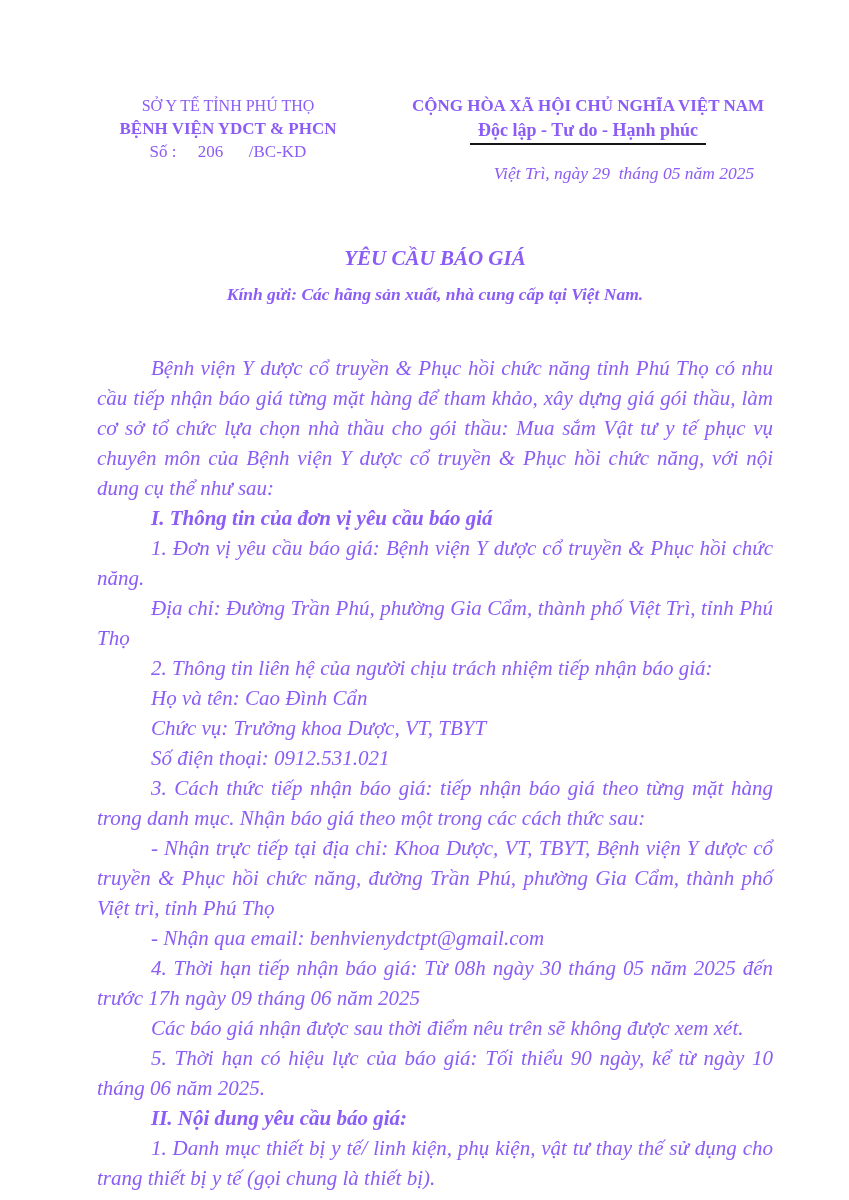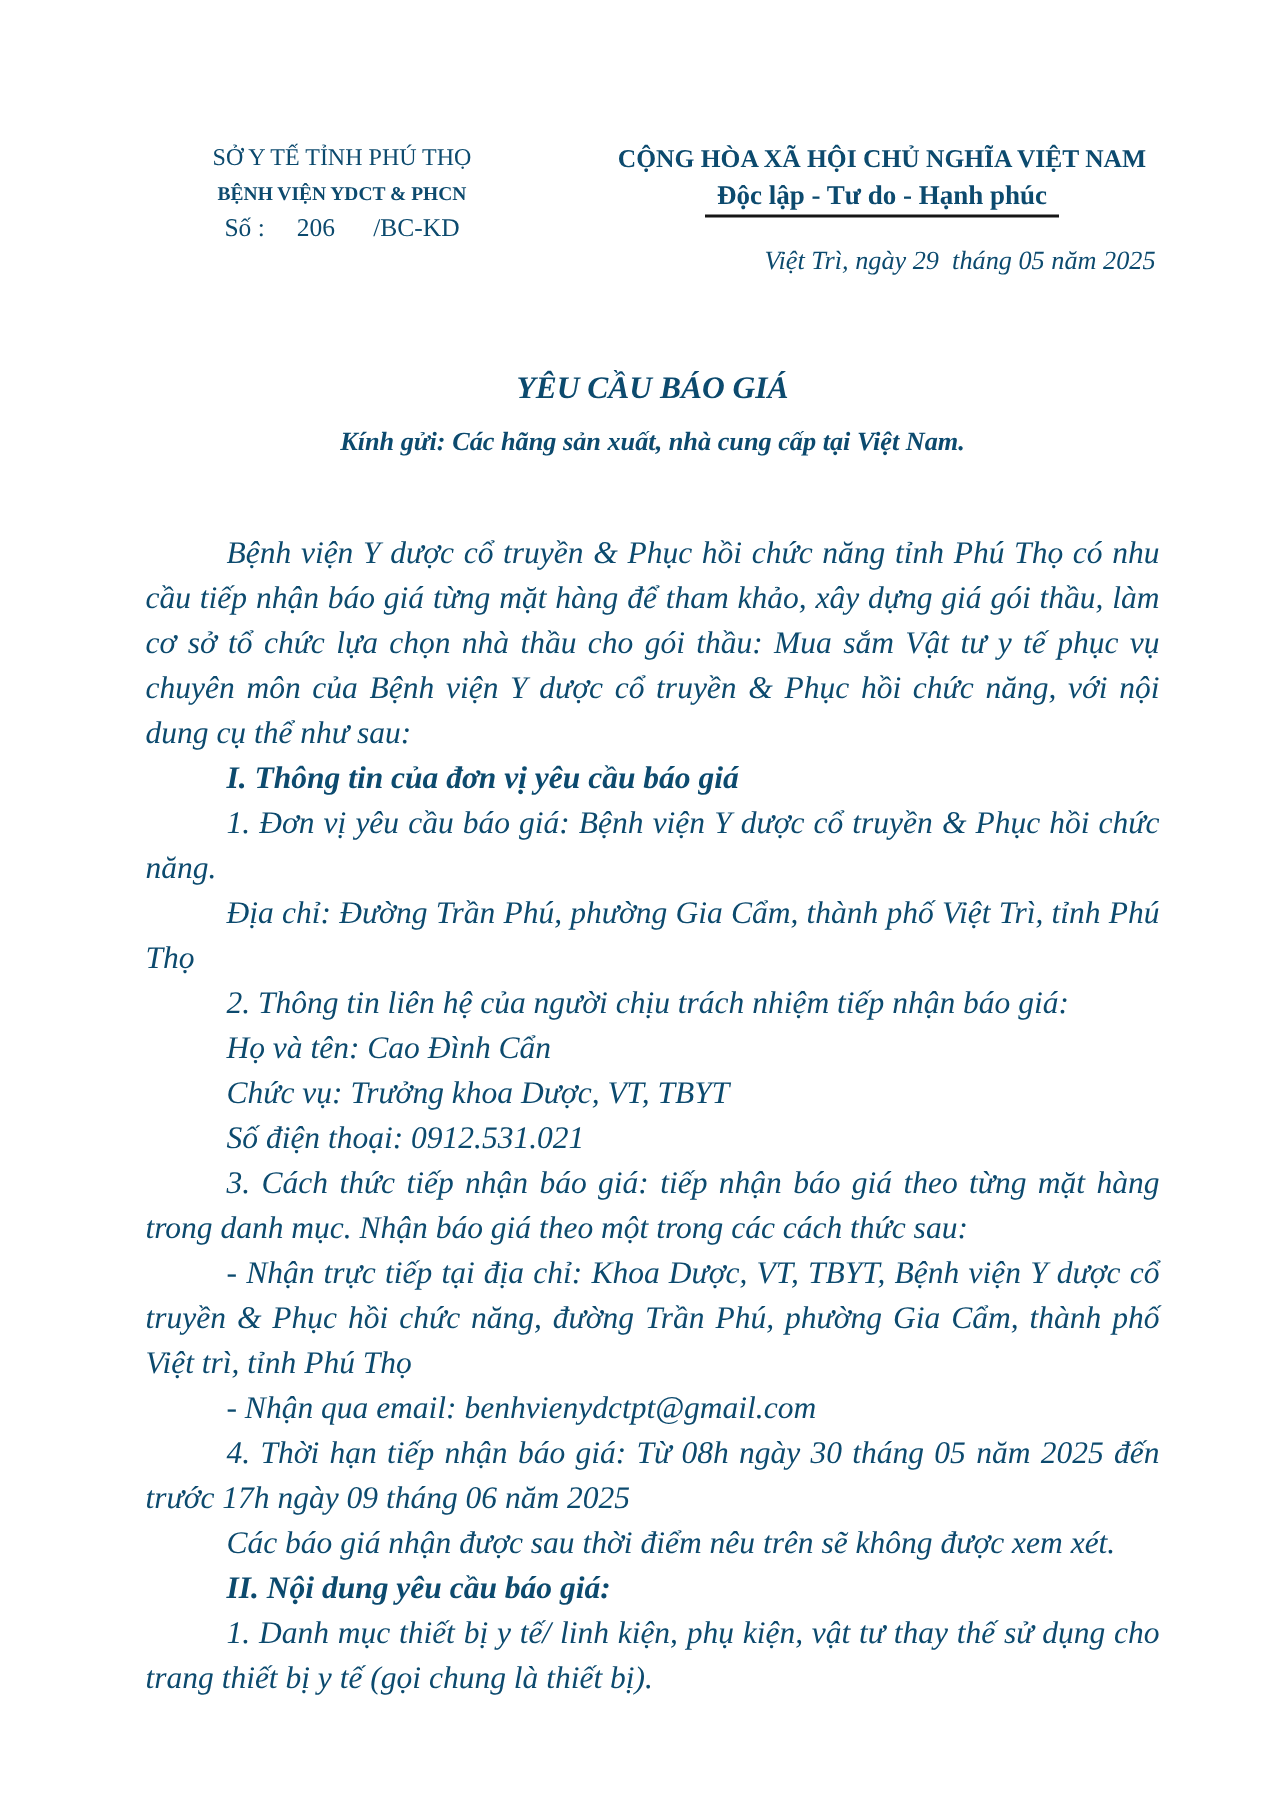--- a/index.html
+++ b/index.html
@@ -6,37 +6,37 @@
     margin: 0;
     padding: 0;
     background: #ffffff;
   }
   .page {
     position: relative;
     width: 849px;
     height: 1200px;
     margin: 0 auto;
     background: #ffffff;
-    color: #0c4a6e;
+    color: #8b5cf6;
     font-family: "Liberation Serif", "DejaVu Serif", serif;
     overflow: hidden;
   }
   
   .header {
     display: flex;
     padding-top: 94px;
   }
   .header-left {
     width: 300px;
     margin-left: 78px;
     text-align: center;
     line-height: 23px;
   }
   .header-left .dept   { font-size: 16px; }
-  .header-left .hosp   { font-size: 13px; font-weight: bold; }
+  .header-left .hosp   { font-size: 17px; font-weight: bold; }
   .header-left .docnum { font-size: 17px; }
   .header-right {
     width: 400px;
     margin-left: 10px;
     text-align: center;
     line-height: 23px;
   }
   .header-right .country {
     font-size: 17px;
     font-weight: bold;
@@ -45,21 +45,21 @@
   .motto {
     display: inline-block;
     font-size: 18px;
     font-weight: bold;
     line-height: 23px;
     padding: 0 8px 1px 8px;
     border-bottom: 2px solid #161616;
   }
   .place-date {
     position: relative;
-    left: 52px;
+    left: 36px;
     margin-top: 16px;
     font-size: 17.5px;
     font-style: italic;
     line-height: 24px;
   }
   
   .content {
     margin: 0 76px 0 97px; 
     font-style: italic;
   }
@@ -120,18 +120,19 @@
       <p>Địa chỉ: Đường Trần Phú, phường Gia Cẩm, thành phố Việt Trì, tỉnh Phú Thọ</p>
       <p>2. Thông tin liên hệ của người chịu trách nhiệm tiếp nhận báo giá:</p>
       <p>Họ và tên: Cao Đình Cẩn</p>
       <p>Chức vụ: Trưởng khoa Dược, VT, TBYT</p>
       <p>Số điện thoại: 0912.531.021</p>
       <p>3. Cách thức tiếp nhận báo giá: tiếp nhận báo giá theo từng mặt hàng trong danh mục. Nhận báo giá theo một trong các cách thức sau:</p>
       <p>- Nhận trực tiếp tại địa chỉ: Khoa Dược, VT, TBYT, Bệnh viện Y dược cổ truyền &amp; Phục hồi chức năng, đường Trần Phú, phường Gia Cẩm, thành phố Việt trì, tỉnh Phú Thọ</p>
       <p>- Nhận qua email: benhvienydctpt@gmail.com</p>
       <p>4. Thời hạn tiếp nhận báo giá: Từ 08h ngày 30 tháng 05 năm 2025 đến trước 17h ngày 09 tháng 06 năm 2025</p>
       <p>Các báo giá nhận được sau thời điểm nêu trên sẽ không được xem xét.</p>
+      <p>5. Thời hạn có hiệu lực của báo giá: Tối thiểu 90 ngày, kể từ ngày 10 tháng 06 năm 2025.</p>
       <p class="bold">II. Nội dung yêu cầu báo giá:</p>
       <p>1. Danh mục thiết bị y tế/ linh kiện, phụ kiện, vật tư thay thế sử dụng cho trang thiết bị y tế (gọi chung là thiết bị).</p>
     </div>
   </div>
 
 </div>
 
 </body></html>

